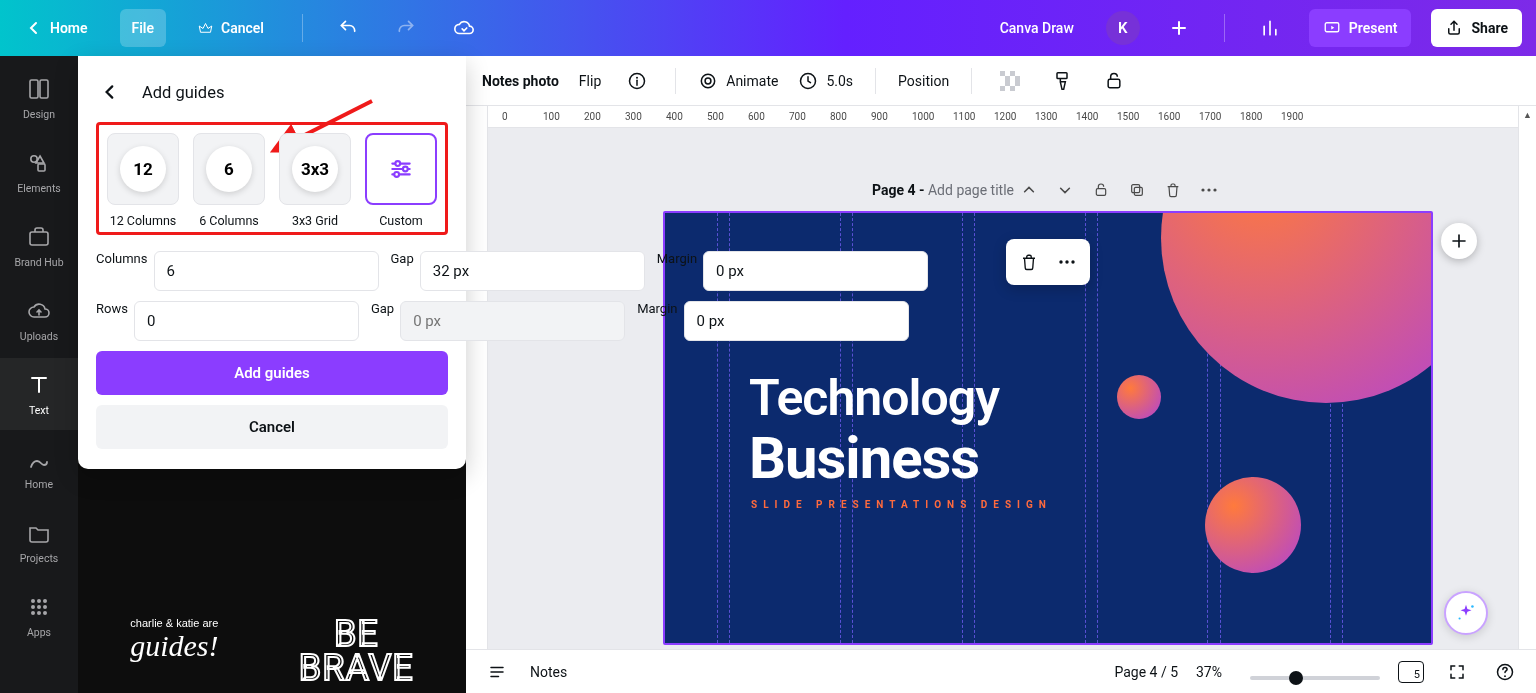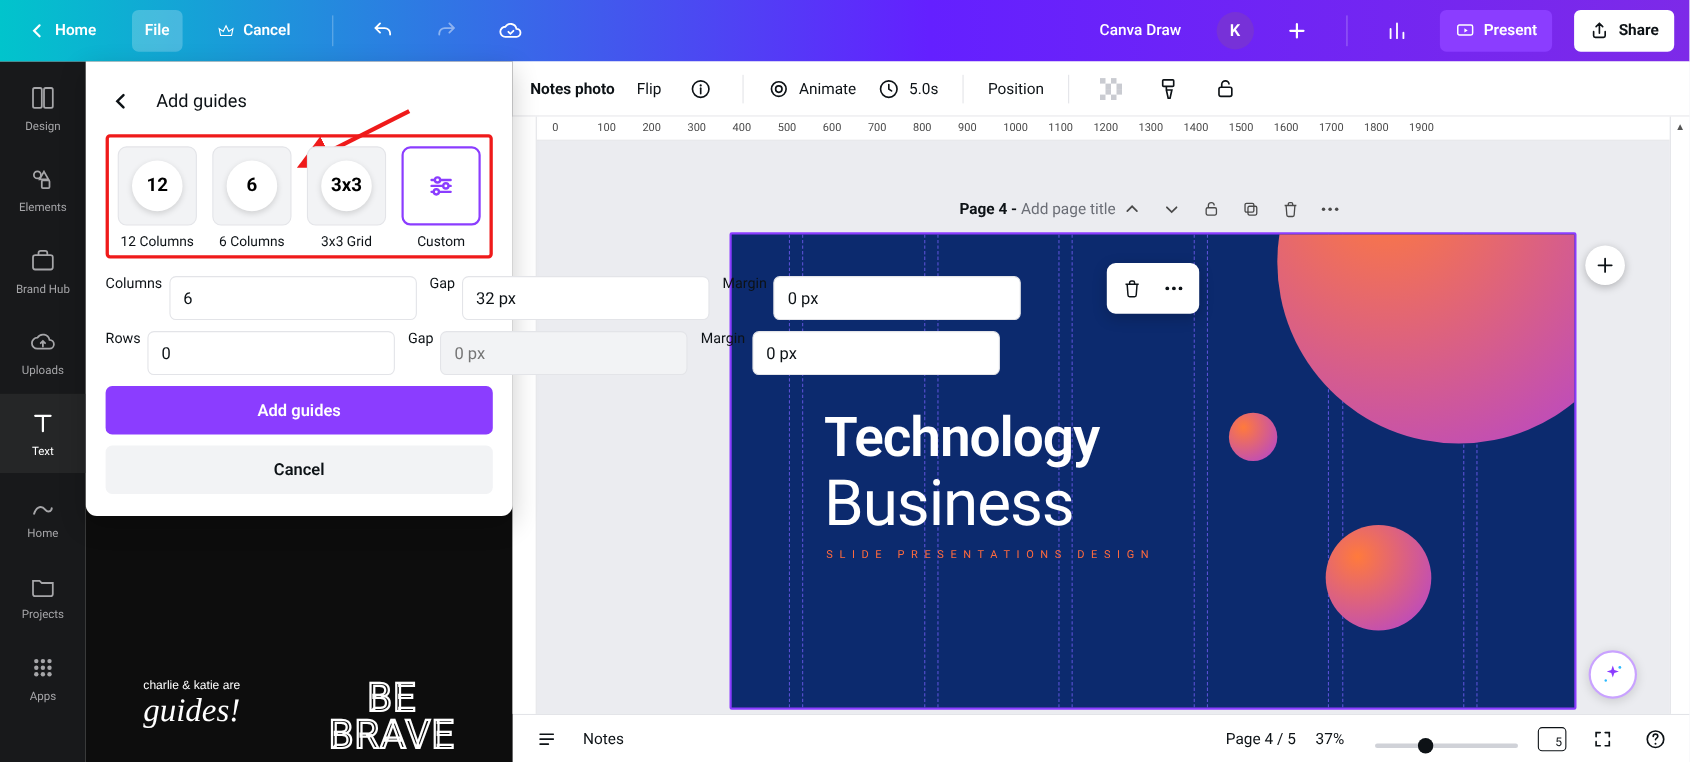--- a/index.html
+++ b/index.html
@@ -86,22 +86,22 @@
 
   .slide{width:770px;height:434px;margin:0 auto;border:2px solid var(--purple);border-radius:2px;background:var(--dark-blue);position:relative;overflow:hidden}
   .guides{position:absolute;inset:0;}
   .guides div{position:absolute;top:0;bottom:0;border-left:1px dashed rgba(123,97,255,.7)}
   .circle{position:absolute;border-radius:50%;background:radial-gradient(circle at 30% 30%,#ff7a3c,#b042d6)}
   .slide .brand{position:absolute;top:46px;left:44px;display:flex;align-items:center;gap:10px;color:#fff;font-size:8px;letter-spacing:1.5px}
   .brand .dot{width:16px;height:16px;border-radius:50%;background:#ff3366;display:flex;align-items:center;justify-content:center;font-size:9px}
   .sel-bar{position:absolute;top:26px;left:50%;transform:translateX(-50%);background:#fff;border-radius:8px;box-shadow:0 4px 14px rgba(0,0,0,.2);display:flex;align-items:center;gap:4px;padding:6px}
   .sel-bar .ib{width:34px;height:34px;display:flex;align-items:center;justify-content:center;cursor:pointer;border-radius:6px}
   .ttl1{position:absolute;top:156px;left:84px;color:#fff;font-size:50px;font-weight:600;letter-spacing:-1px}
-  .ttl2{position:absolute;top:211px;left:84px;color:#fff;font-size:58px;font-weight:400;letter-spacing:-1px}
-  .sub{position:absolute;top:286px;left:86px;color:#ff6a3d;font-size:10px;letter-spacing:6px;font-weight:400}
+  .ttl2{position:absolute;top:211px;left:84px;color:#fff;font-size:58px;font-weight:700;letter-spacing:-1px}
+  .sub{position:absolute;top:286px;left:86px;color:#ff6a3d;font-size:10px;letter-spacing:6px;font-weight:700}
   .fab{position:absolute;top:12px;right:-44px;width:36px;height:36px;border-radius:50%;background:#fff;box-shadow:0 2px 8px rgba(0,0,0,.25);display:flex;align-items:center;justify-content:center;cursor:pointer}
   .scrollb{width:18px;background:#fff;border-left:1px solid var(--border);display:flex;flex-direction:column;align-items:center;padding-top:4px;}
   .scrollb .tri{font-size:9px;color:#555}
 
   .magic{position:absolute;right:30px;bottom:14px;width:44px;height:44px;border-radius:50%;background:#fff;border:2px solid #c9a2ff;display:flex;align-items:center;justify-content:center;box-shadow:0 2px 10px rgba(0,0,0,.15);cursor:pointer}
 
   .footer{height:44px;background:#fff;border-top:1px solid var(--border);display:flex;align-items:center;padding:0 16px;gap:18px;color:var(--txt);font-size:14px}
   .footer .spacer{flex:1}
   .zoom{display:flex;align-items:flex-end;gap:28px}
   .track{width:130px;height:4px;background:#d0d2d8;border-radius:2px;position:relative}

